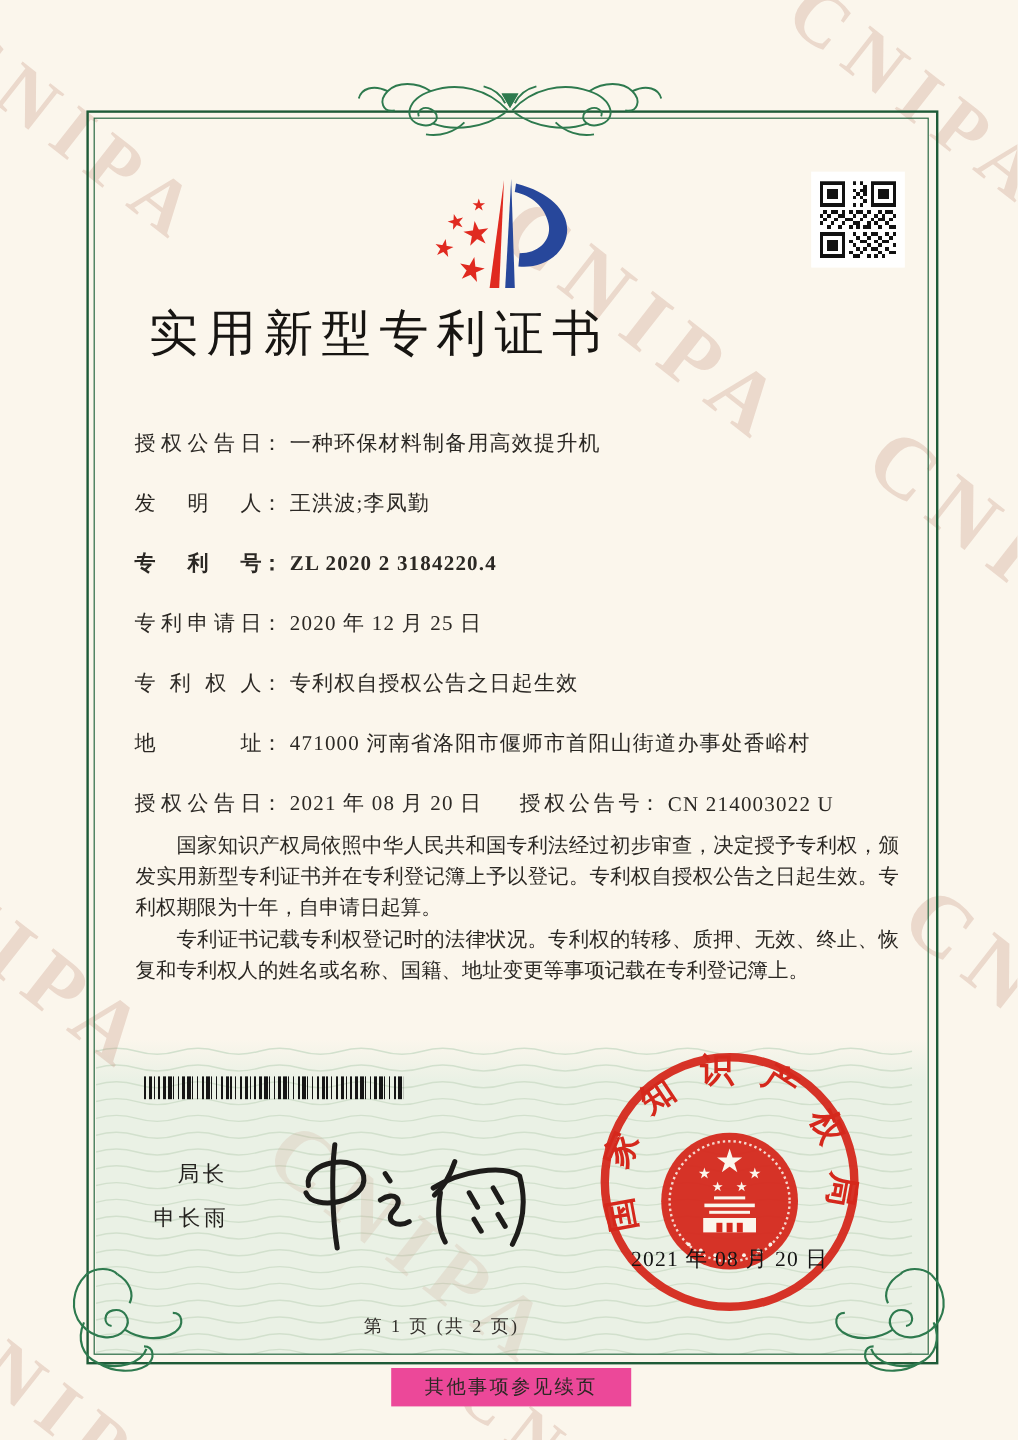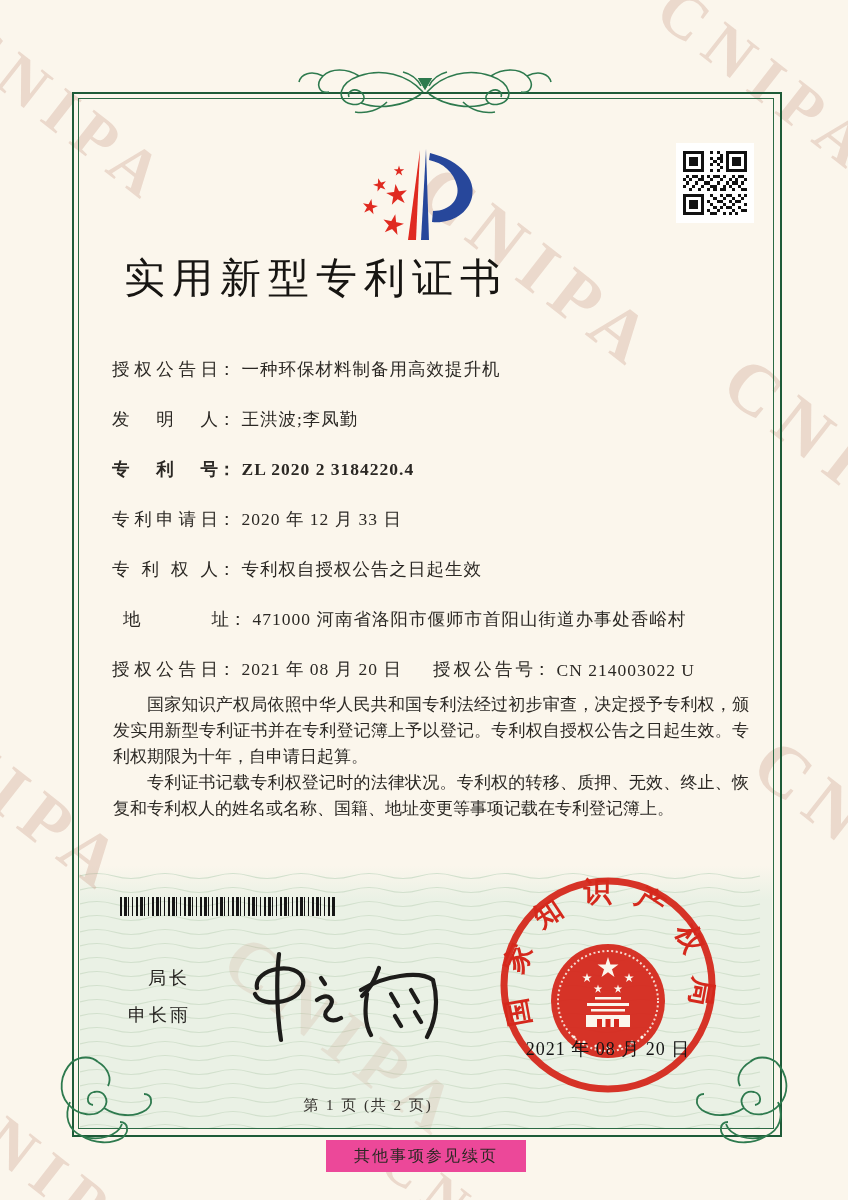--- a/index.html
+++ b/index.html
@@ -27,21 +27,21 @@
   .qr-box{position:absolute;left:676px;top:143px;width:78px;height:80px;background:#ffffff;z-index:5;}
   .qr-box svg{position:absolute;left:7px;top:8px;}
   .title{position:absolute;left:124px;top:251px;width:600px;font-size:41px;font-weight:normal;
          letter-spacing:7px;color:#171512;z-index:5;}
 
   
   .row{position:absolute;left:112px;width:660px;display:flex;align-items:baseline;font-size:17.5px;color:#2b2824;z-index:5;}
   .flabel{display:inline-block;width:106px;text-align:justify;text-align-last:justify;}
   .colon{display:inline-block;margin-right:6px;}
   .fvalue{letter-spacing:1px;}
-  .r0{top:357px;} .r1{top:407px;} .r2{top:457px;font-weight:bold;} .r3{top:507px;} .r4{top:557px;} .r5{top:607px;margin-left:11px;} .r6{top:657px;}
+  .r0{top:357px;} .r1{top:407px;} .r2{top:457px;font-weight:bold;} .r3{top:507px;} .r4{top:557px;} .r5{top:607px;} .r6{top:657px;}
   .grant2{position:absolute;left:321px;display:flex;align-items:flex-end;}
   .grant2 .flabel{width:100px;}
 
   
   .paras{position:absolute;left:113px;top:692px;width:636px;z-index:5;}
   .paras p{margin:0;font-size:17px;line-height:26px;color:#2b2824;text-align:justify;text-indent:2em;}
 
   
   .barcode{position:absolute;left:120px;top:897px;width:216px;height:19px;z-index:5;
     background:repeating-linear-gradient(90deg,#151515 0 2px,transparent 2px 4px,#151515 4px 7px,transparent 7px 8px,#151515 8px 9px,transparent 9px 12px,#151515 12px 13px,transparent 13px 16px);}
@@ -187,21 +187,21 @@
       <span class="fvalue">王洪波;李凤勤</span>
   </div>
   <div class="row r2">
     <span class="flabel">专利号</span>
       <span class="colon">：</span>
       <span class="fvalue">ZL 2020 2 3184220.4</span>
   </div>
   <div class="row r3">
     <span class="flabel">专利申请日</span>
       <span class="colon">：</span>
-      <span class="fvalue">2020 年 12 月 33 日</span>
+      <span class="fvalue">2020 年 12 月 25 日</span>
   </div>
   <div class="row r4">
     <span class="flabel">专利权人</span>
       <span class="colon">：</span>
       <span class="fvalue">专利权自授权公告之日起生效</span>
   </div>
   <div class="row r5">
     <span class="flabel">地址</span>
       <span class="colon">：</span>
       <span class="fvalue">471000 河南省洛阳市偃师市首阳山街道办事处香峪村</span>

